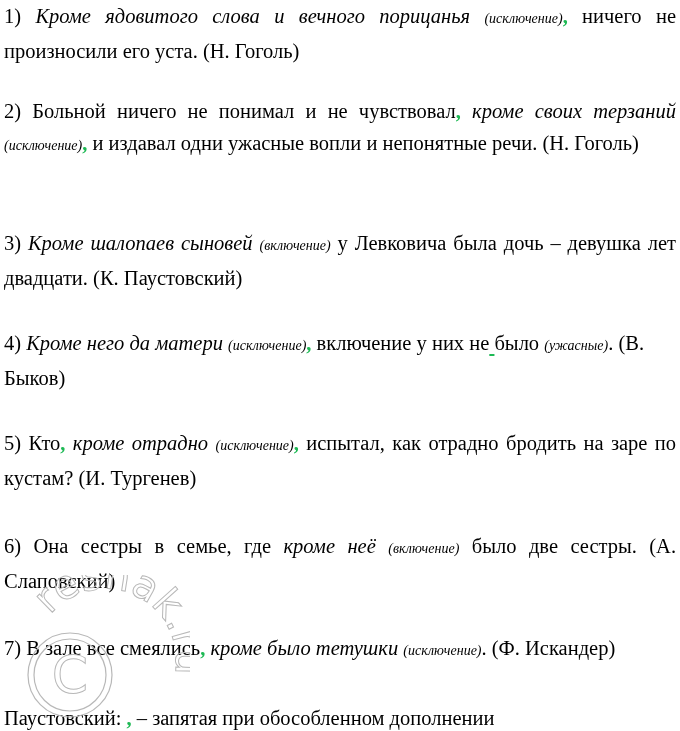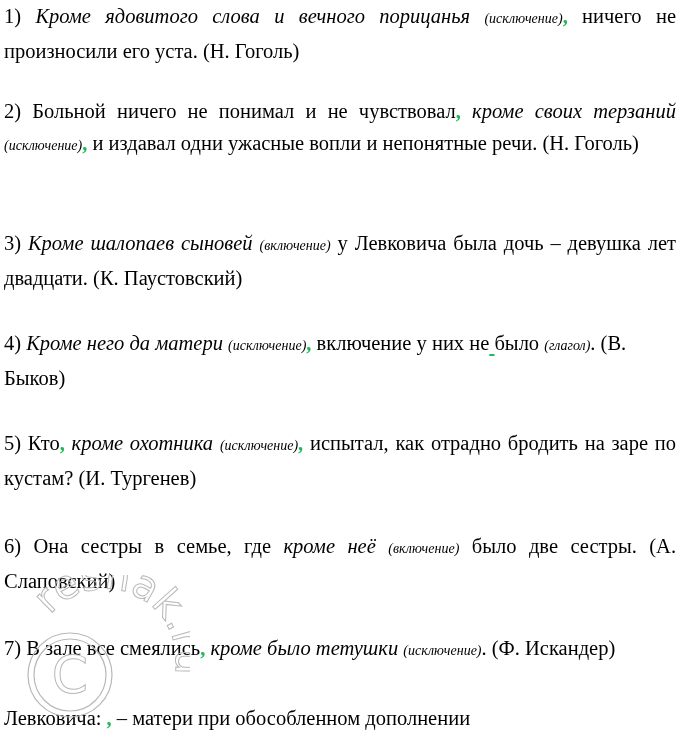--- a/index.html
+++ b/index.html
@@ -47,50 +47,50 @@
   <span class="it">Кроме шалопаев сыновей</span>
   <span class="sm">(включение)</span>
   <span>у Левковича была дочь – девушка лет двадцати. (К. Паустовский)</span>
 </div>
 
 <div class="item nojust" id="i4">
   <span>4)</span>
   <span class="it">Кроме него да матери</span>
   <span class="sm">(исключение)</span><span class="gc">,</span>
   <span>включение у них не</span><span class="gu"> </span><span>было</span>
-  <span class="sm">(глагол)</span><span>. (В. Быков)</span>
+  <span class="sm">(ужасные)</span><span>. (В. Быков)</span>
 </div>
 
 <div class="item" id="i5">
   <span>5)</span>
   <span>Кто</span><span class="gc">,</span>
-  <span class="it">кроме охотника</span>
+  <span class="it">кроме отрадно</span>
   <span class="sm">(исключение)</span><span class="gc">,</span>
   <span>испытал, как отрадно бродить на заре по кустам? (И. Тургенев)</span>
 </div>
 
 <div class="item" id="i6">
   <span>6)</span>
   <span>Она сестры в семье, где</span>
   <span class="it">кроме неё</span>
   <span class="sm">(включение)</span>
   <span>было две сестры. (А. Слаповский)</span>
 </div>
 
 <div class="item nojust" id="i7">
   <span>7)</span>
   <span>В зале все смеялись</span><span class="gc">,</span>
   <span class="it">кроме было тетушки</span>
   <span class="sm">(исключение)</span><span>. (Ф. Искандер)</span>
 </div>
 
 <div class="item nojust" id="note">
-  <span>Левковича:</span>
+  <span>Паустовский:</span>
   <span class="gc">,</span>
-  <span>– матери при обособленном дополнении</span>
+  <span>– запятая при обособленном дополнении</span>
 </div>
 
 <svg class="watermark" viewBox="0 0 180 150" xmlns="http://www.w3.org/2000/svg">
   <defs>
     <path id="wmArc" d="M 40 40 A 70 70 0 0 1 150 130" fill="none"></path>
   </defs>
   <circle cx="60" cy="100" r="42" fill="none" stroke="#b8b8b8" stroke-width="1.2"></circle>
   <circle cx="60" cy="100" r="36" fill="none" stroke="#b8b8b8" stroke-width="1.2"></circle>
   <text x="60" y="118" text-anchor="middle" font-size="52" fill="none" stroke="#b8b8b8" stroke-width="1" font-family="DejaVu Sans, sans-serif">C</text>
   <text font-size="40" fill="none" stroke="#b8b8b8" stroke-width="1" font-family="DejaVu Sans, sans-serif">

